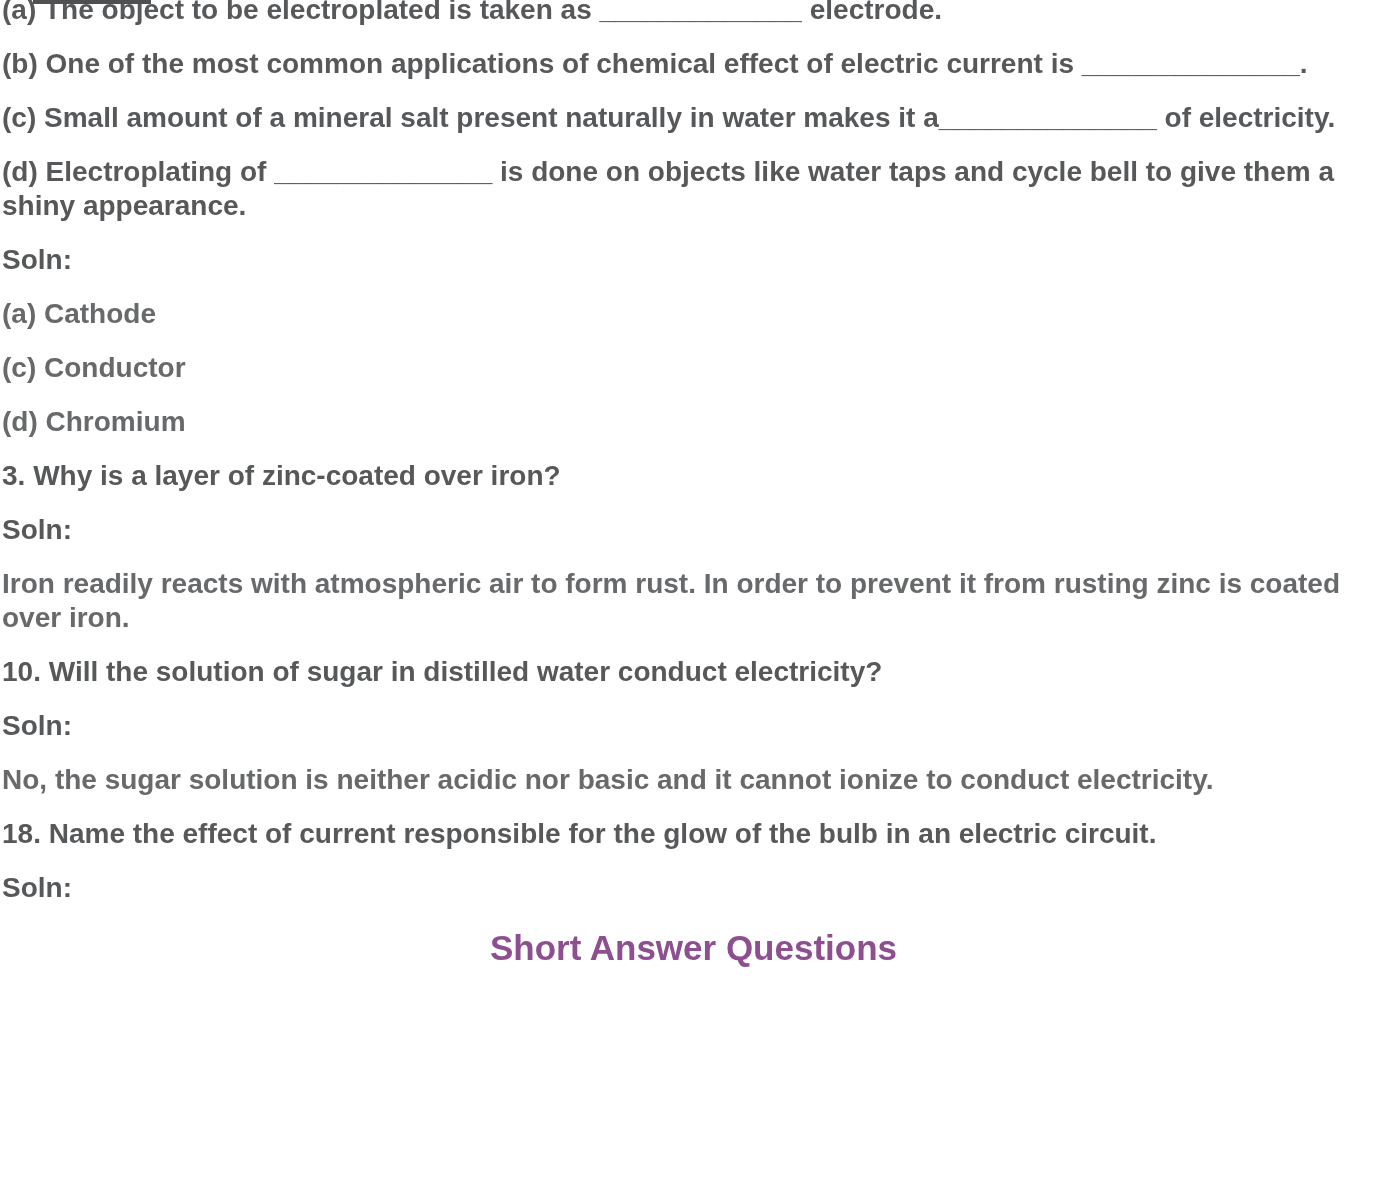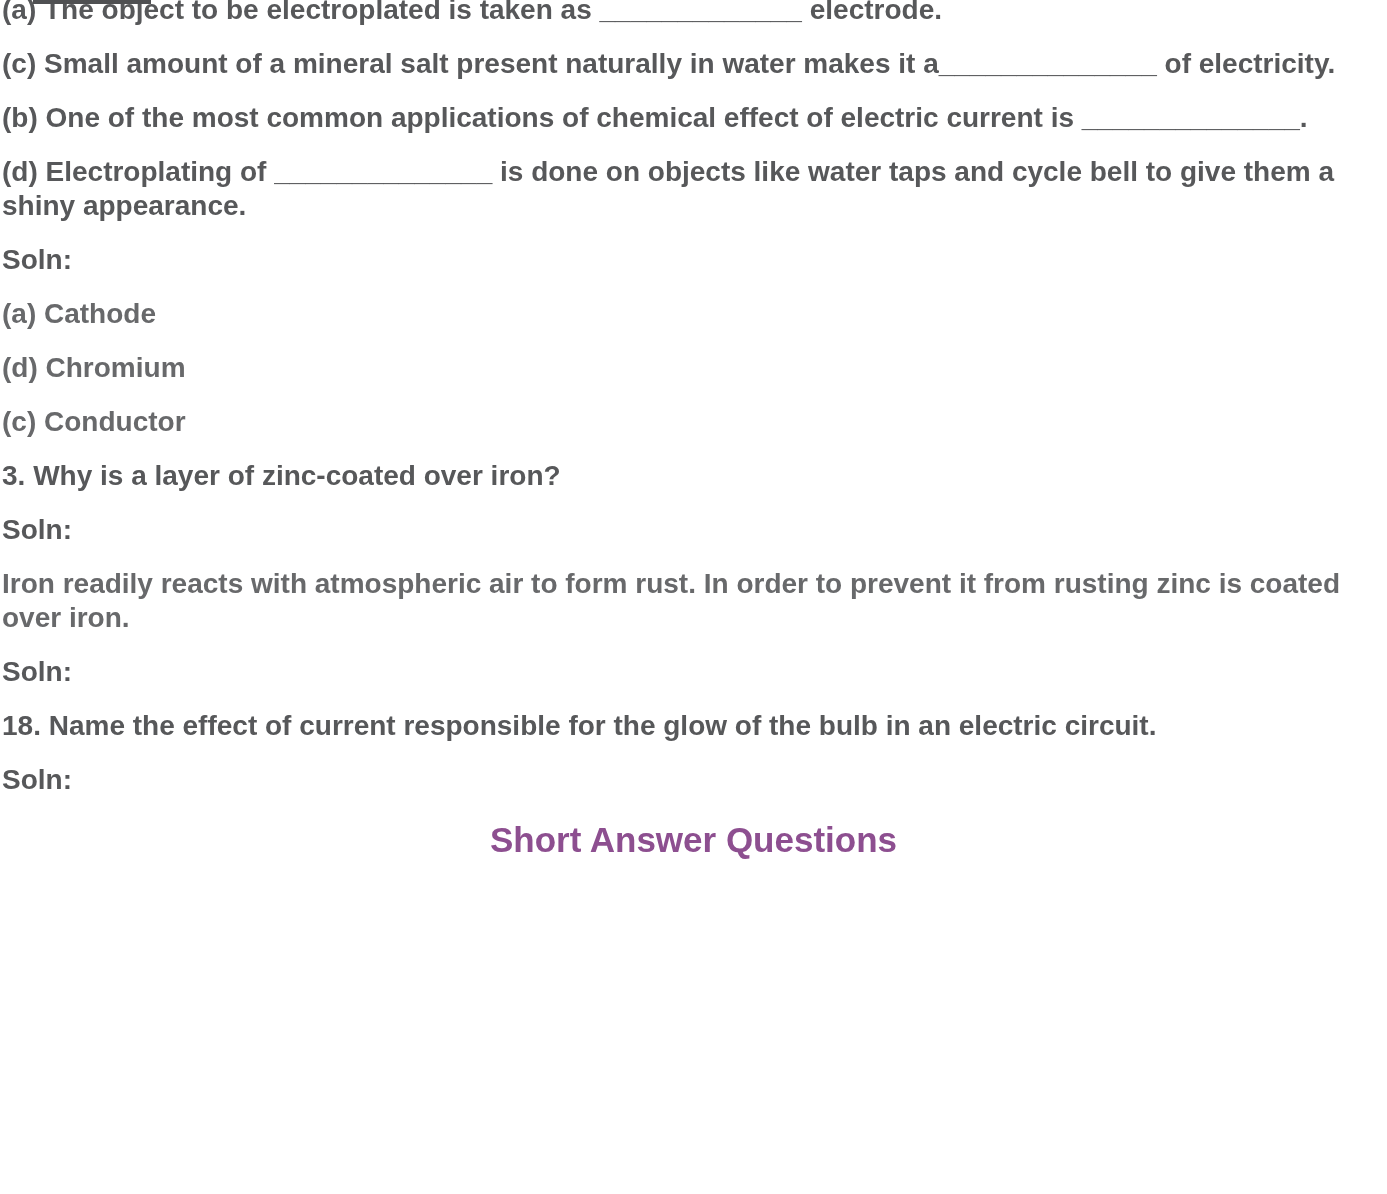--- a/index.html
+++ b/index.html
@@ -49,33 +49,35 @@
     background: #4f5052;
   }
 </style>
 </head>
 <body style="background: rgb(255, 255, 255);">
 
 <div class="doc">
   <div class="crop-artifact"></div>
 
   <p class="q">(a) The object to be electroplated is taken as _____________ electrode.</p>
+  <p class="q">(b) One of the most common applications of chemical effect of electric current is ______________.</p>
   <p class="q">(c) Small amount of a mineral salt present naturally in water makes it a______________ of electricity.</p>
-  <p class="q">(b) One of the most common applications of chemical effect of electric current is ______________.</p>
   <p class="q">(d) Electroplating of ______________ is done on objects like water taps and cycle bell to give them a shiny appearance.</p>
 
   <p class="q">Soln:</p>
   <p class="a">(a) Cathode</p>
+  <p class="a">(c) Conductor</p>
   <p class="a">(d) Chromium</p>
-  <p class="a">(c) Conductor</p>
 
   <p class="q">3. Why is a layer of zinc-coated over iron?</p>
   <p class="q">Soln:</p>
   <p class="a">Iron readily reacts with atmospheric air to form rust. In order to prevent it from rusting zinc is coated over iron.</p>
 
+  <p class="q">10. Will the solution of sugar in distilled water conduct electricity?</p>
   <p class="q">Soln:</p>
+  <p class="a">No, the sugar solution is neither acidic nor basic and it cannot ionize to conduct electricity.</p>
 
   <p class="q">18. Name the effect of current responsible for the glow of the bulb in an electric circuit.</p>
   <p class="q">Soln:</p>
 
   <h1 class="section-heading">Short Answer Questions</h1>
 
 </div>
 
 </body></html>

